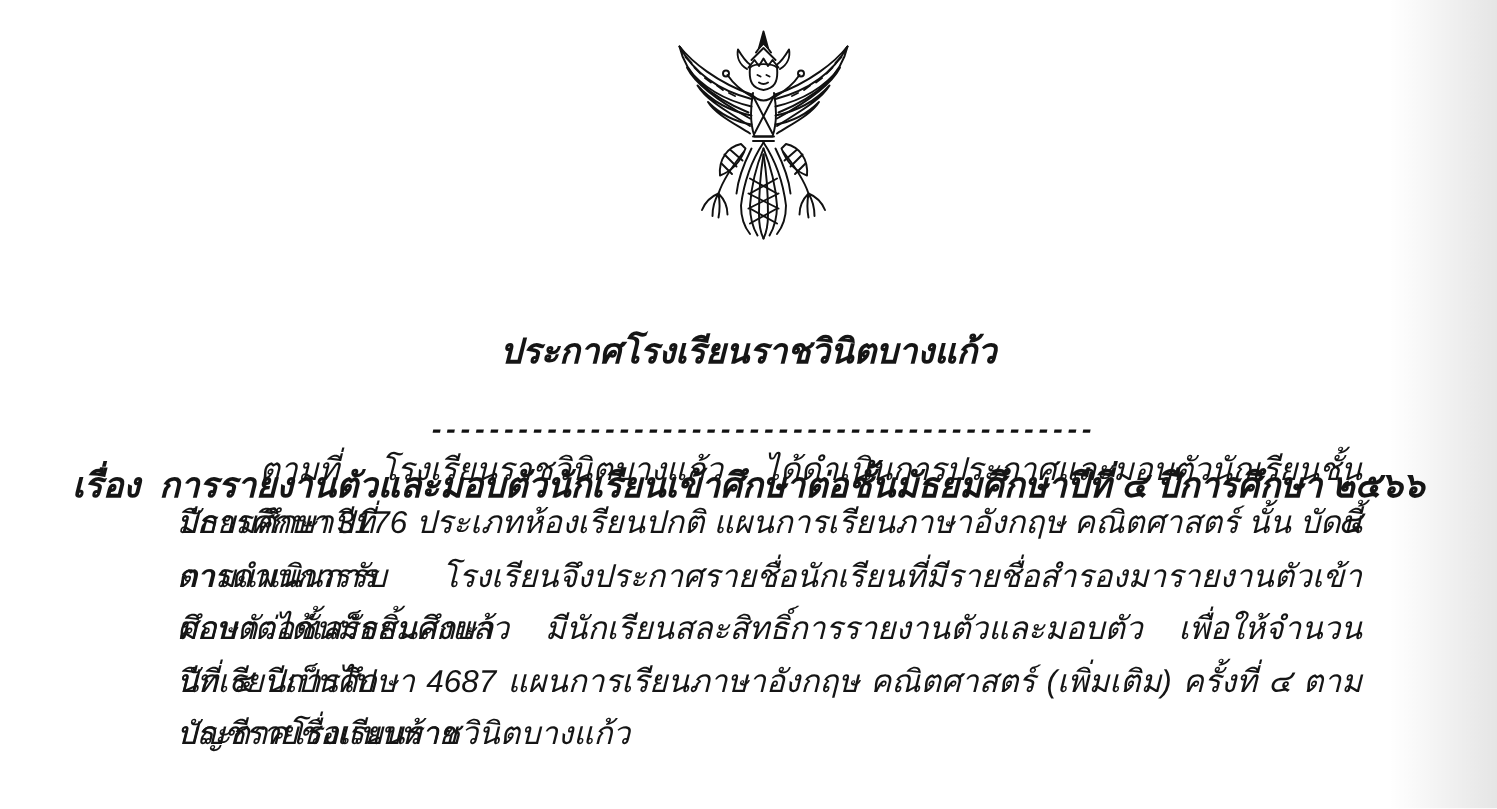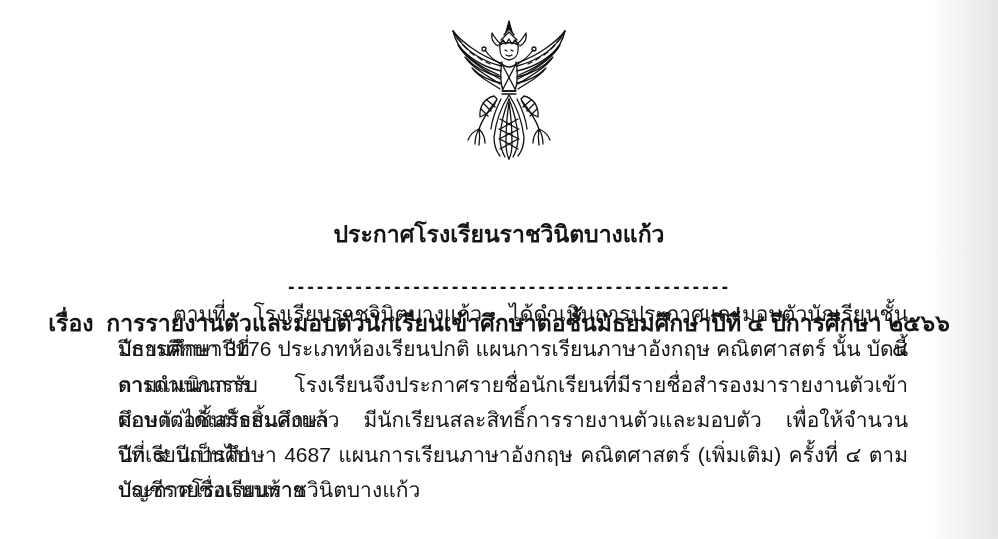--- a/index.html
+++ b/index.html
@@ -3,20 +3,21 @@
 <meta charset="utf-8">
 <style>
   html,body{margin:0;padding:0;}
   .page{
     position:relative;
     width:998px;height:539px;
     background:#ffffff;
     overflow:hidden;
     font-family:"Liberation Sans","DejaVu Sans",sans-serif;
     color:#151515;
+    font-style:italic;
   }
   .edge-shadow{
     position:absolute;top:0;right:0;width:72px;height:100%;
     background:linear-gradient(90deg, rgba(0,0,0,0) 0%, rgba(0,0,0,0.10) 100%);
     pointer-events:none;
   }
   .emblem{
     position:absolute;left:443px;top:19px;width:132px;height:146px;
   }
   .emblem svg{width:100%;height:100%;display:block;}

